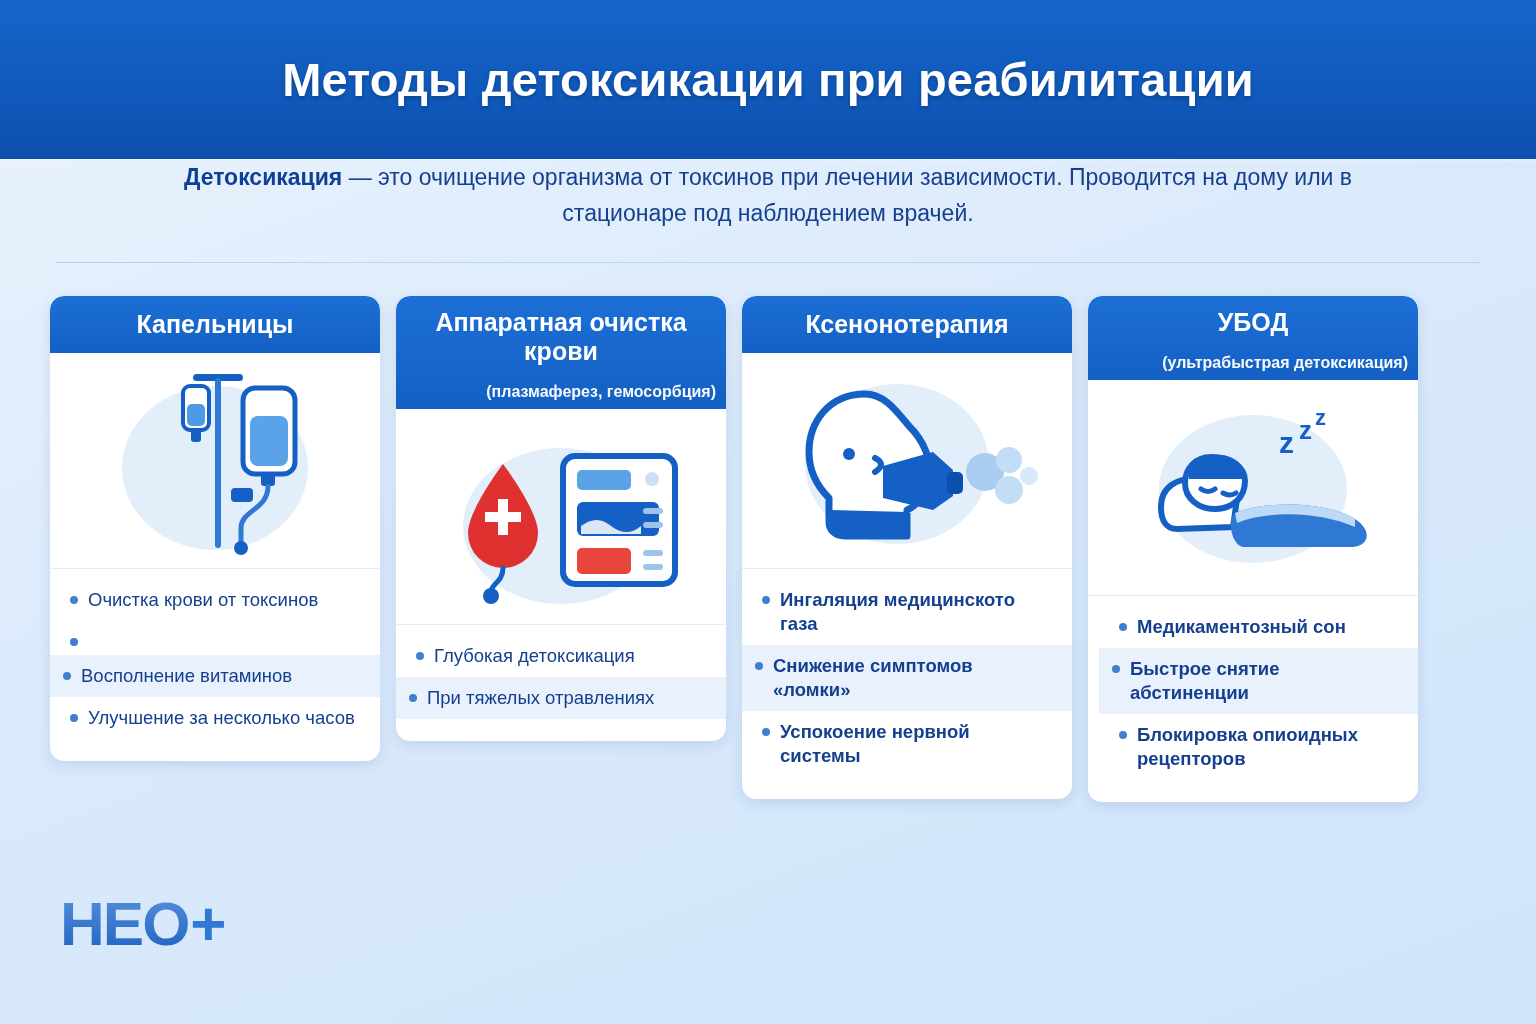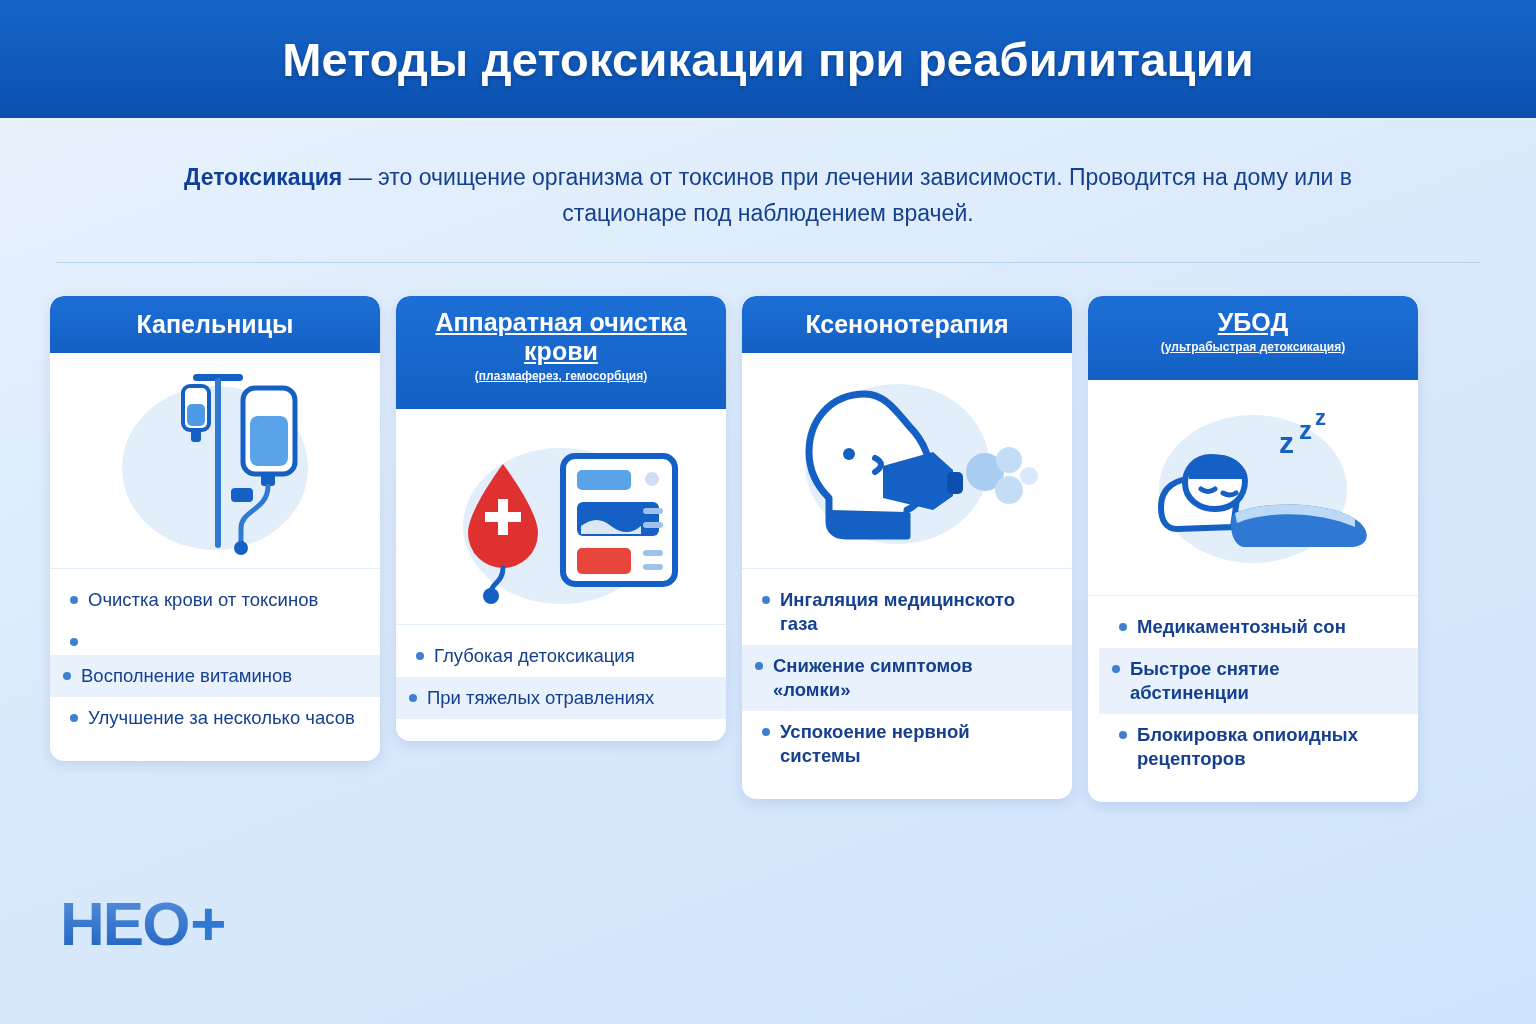--- a/index.html
+++ b/index.html
@@ -13,21 +13,21 @@
     font-family: "Liberation Sans", sans-serif;
     background: linear-gradient(160deg, #eaf3fd 0%, #dbeafb 45%, #cfe4fb 100%);
     position: relative;
   }
 
   
   .header {
     position: absolute;
     top: 0; left: 0;
     width: 1536px;
-    height: 118px;
+    height: 159px;
     background: linear-gradient(180deg, #1565c8 0%, #1059bb 60%, #0d4fae 100%);
     display: flex;
     align-items: center;
     justify-content: center;
     box-shadow: 0 2px 0 rgba(255,255,255,0.25);
   }
   .header-title {
     color: #ffffff;
     font-size: 47px;
     font-weight: bold;
@@ -77,31 +77,32 @@
     display: flex;
     flex-direction: column;
   }
   .card-head {
     background: linear-gradient(180deg, #1c6fd6 0%, #1460c4 100%);
     color: #fff;
     text-align: center;
     padding: 14px 2px 14px;
     border-radius: 14px 14px 0 0;
   }
-  .card-head.tall { padding: 12px 10px 26px; text-decoration: underline; }
+  .card-head.tall { padding: 12px 10px 8px; }
   .card-title {
     font-size: 25px;
     font-weight: bold;
     line-height: 1.15;
   }
   .card-sub {
-    font-size: 12px;
-    font-weight: bold;
-    margin-top: 3px;
+    font-size: 16px;
+    font-weight: bold;
+    margin-top: 17px;
     opacity: 0.97;
+    text-align: right;
   }
   .card-illu {
     height: 215px;
     display: flex;
     align-items: center;
     justify-content: center;
     border-bottom: 1px solid #e3eefb;
   }
   .card-list {
     padding: 10px 0 22px;

